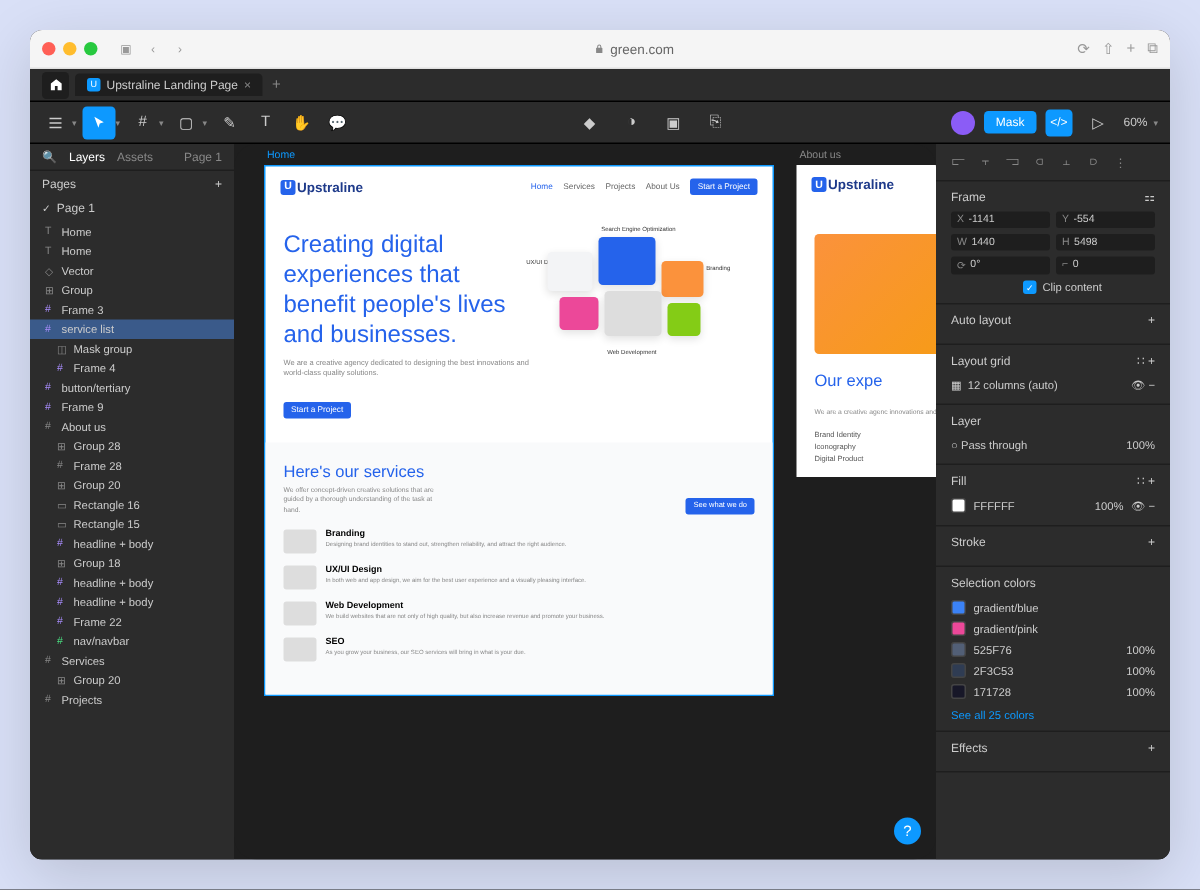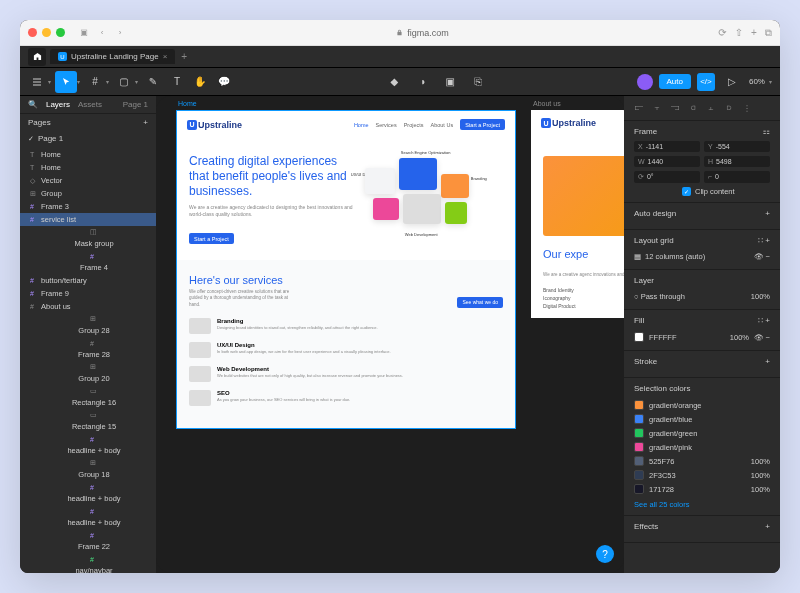--- a/index.html
+++ b/index.html
@@ -38,38 +38,38 @@
 .left-panel{width:136px;background:#2c2c2c;display:flex;flex-direction:column;color:#ccc;font-size:8px;overflow:hidden;}
 .panel-head{display:flex;align-items:center;padding:4px 8px;border-bottom:1px solid #1e1e1e;gap:8px;}
 .panel-tab{font-size:8px;color:#888;}
 .panel-tab.active{color:#fff;}
 .pages-head{display:flex;justify-content:space-between;padding:4px 8px;align-items:center;}
 .page-item{padding:3px 8px;display:flex;align-items:center;gap:4px;}
 .check{color:#ccc;font-size:7px;}
 .layers{flex:1;overflow-y:auto;padding:2px 0;}
 .layer{padding:2px 6px 2px 10px;display:flex;align-items:center;gap:3px;font-size:7.5px;white-space:nowrap;}
 .layer.sel{background:#3a5a8a;}
-.layer.nested{padding-left:18px;flex-direction:column;}
+.layer.nested{padding-left:18px;}
 .layer-ico{width:8px;height:8px;font-size:7px;color:#888;display:inline-flex;align-items:center;}
 .layer.purple .layer-ico{color:#a78bfa;}
 .layer.green-t .layer-ico{color:#4ade80;}
 
 .canvas{flex:1;background:#1e1e1e;position:relative;overflow:hidden;border-radius:15px;}
 .frame-label{position:absolute;top:4px;left:22px;font-size:7px;color:#0d99ff;}
 .artboard{position:absolute;top:14px;left:20px;width:340px;background:#fff;border:1px solid #0d99ff;}
 .art-nav{display:flex;align-items:center;justify-content:space-between;padding:8px 10px;}
 .logo{font-size:9px;font-weight:700;color:#1e3a8a;display:flex;align-items:center;gap:1px;}
 .logo-u{width:10px;height:10px;background:#2563eb;color:#fff;border-radius:2px;display:flex;align-items:center;justify-content:center;font-size:7px;}
 .nav-links{display:flex;gap:7px;font-size:5.5px;align-items:center;}
 .nav-link{color:#666;}
 .nav-link.active{color:#2563eb;}
 .cta{background:#2563eb;color:#fff;padding:2.5px 5px;border-radius:2px;font-size:5.5px;}
 .hero{padding:16px 12px;display:flex;gap:10px;}
 .hero-text{flex:1.2;}
-.hero-h1{font-size:12px;color:#2563eb;font-weight:500;line-height:1.25;margin-bottom:5px;}
+.hero-h1{font-size:16px;color:#2563eb;font-weight:500;line-height:1.25;margin-bottom:5px;}
 .hero-p{font-size:5px;color:#888;line-height:1.4;margin-bottom:8px;}
 .hero-img{flex:1;position:relative;height:90px;}
 .card{position:absolute;border-radius:3px;box-shadow:0 2px 6px rgba(0,0,0,0.12);}
 .c1{width:30px;height:26px;background:#f3f4f6;top:14px;left:0;}
 .c2{width:38px;height:32px;background:#2563eb;top:4px;left:34px;}
 .c3{width:28px;height:24px;background:#fb923c;top:20px;left:76px;}
 .c4{width:26px;height:22px;background:#ec4899;top:44px;left:8px;}
 .c5{width:38px;height:30px;background:#ddd;top:40px;left:38px;}
 .c6{width:22px;height:22px;background:#84cc16;top:48px;left:80px;}
 .card-lbl{position:absolute;font-size:4px;color:#333;white-space:nowrap;}
@@ -123,21 +123,21 @@
     <div class="nav-btns">
       <div class="nav-btn">▣</div>
       <div class="nav-btn">‹</div>
       <div class="nav-btn">›</div>
     </div>
     <div class="url-bar">
       <div class="url">
         <svg class="lock" viewBox="0 0 10 10">
             <path fill="#888" d="M3 4V3a2 2 0 014 0v1h.5a.5.5 0 01.5.5v4a.5.5 0 01-.5.5h-5a.5.5 0 01-.5-.5v-4a.5.5 0 01.5-.5H3zm1 0h2V3a1 1 0 00-2 0v1z"></path>
           </svg>
-        <span>figma.com</span>
+        <span>green.com</span>
       </div>
     </div>
     <div class="chrome-right">
       <span>⟳</span>
       <span>⇧</span>
       <span>+</span>
       <span>⧉</span>
     </div>
   </div>
 
@@ -177,21 +177,21 @@
     <div class="tool">✋</div>
     <div class="tool">💬</div>
     <div class="toolbar-center">
       <div class="tool">◆</div>
       <div class="tool">◑</div>
       <div class="tool">▣</div>
       <div class="tool">⎘</div>
     </div>
     <div class="toolbar-right">
       <div class="avatar"></div>
-      <div class="share-btn">Auto</div>
+      <div class="share-btn">Mask</div>
       <div class="dev-btn">&lt;/&gt;</div>
       <div class="tool">▷</div>
       <span class="zoom">60%</span>
       <span class="tool-chev">▾</span>
     </div>
   </div>
 
   <div class="main">
     <div class="left-panel">
       <div class="panel-head">
@@ -455,21 +455,21 @@
               <span>0</span>
             </div>
         </div>
         <div class="checkbox-row">
             <span class="chk">✓</span>
             <span>Clip content</span>
           </div>
       </div>
       <div class="section">
           <div class="sec-head">
-            <span>Auto design</span>
+            <span>Auto layout</span>
             <span>+</span>
           </div>
         </div>
       <div class="section">
         <div class="sec-head">
             <span>Layout grid</span>
             <span>∷ +</span>
           </div>
         <div class="sec-row">
             <span style="display:flex;gap:4px;align-items:center">
@@ -505,30 +505,22 @@
             <span>Stroke</span>
             <span>+</span>
           </div>
         </div>
       <div class="section">
         <div class="sec-head">
             <span>Selection colors</span>
           </div>
         <div id="sel-colors">
             <div class="color-row">
-              <span class="swatch" style="background:#fb923c"></span>
-              <span>gradient/orange</span>
-            </div>
-            <div class="color-row">
               <span class="swatch" style="background:#3b82f6"></span>
               <span>gradient/blue</span>
-            </div>
-            <div class="color-row">
-              <span class="swatch" style="background:#22c55e"></span>
-              <span>gradient/green</span>
             </div>
             <div class="color-row">
               <span class="swatch" style="background:#ec4899"></span>
               <span>gradient/pink</span>
             </div>
           </div>
         <div id="raw-colors">
             <div class="color-row">
               <span class="swatch" style="background:#525F76"></span>
               <span>525F76</span>

